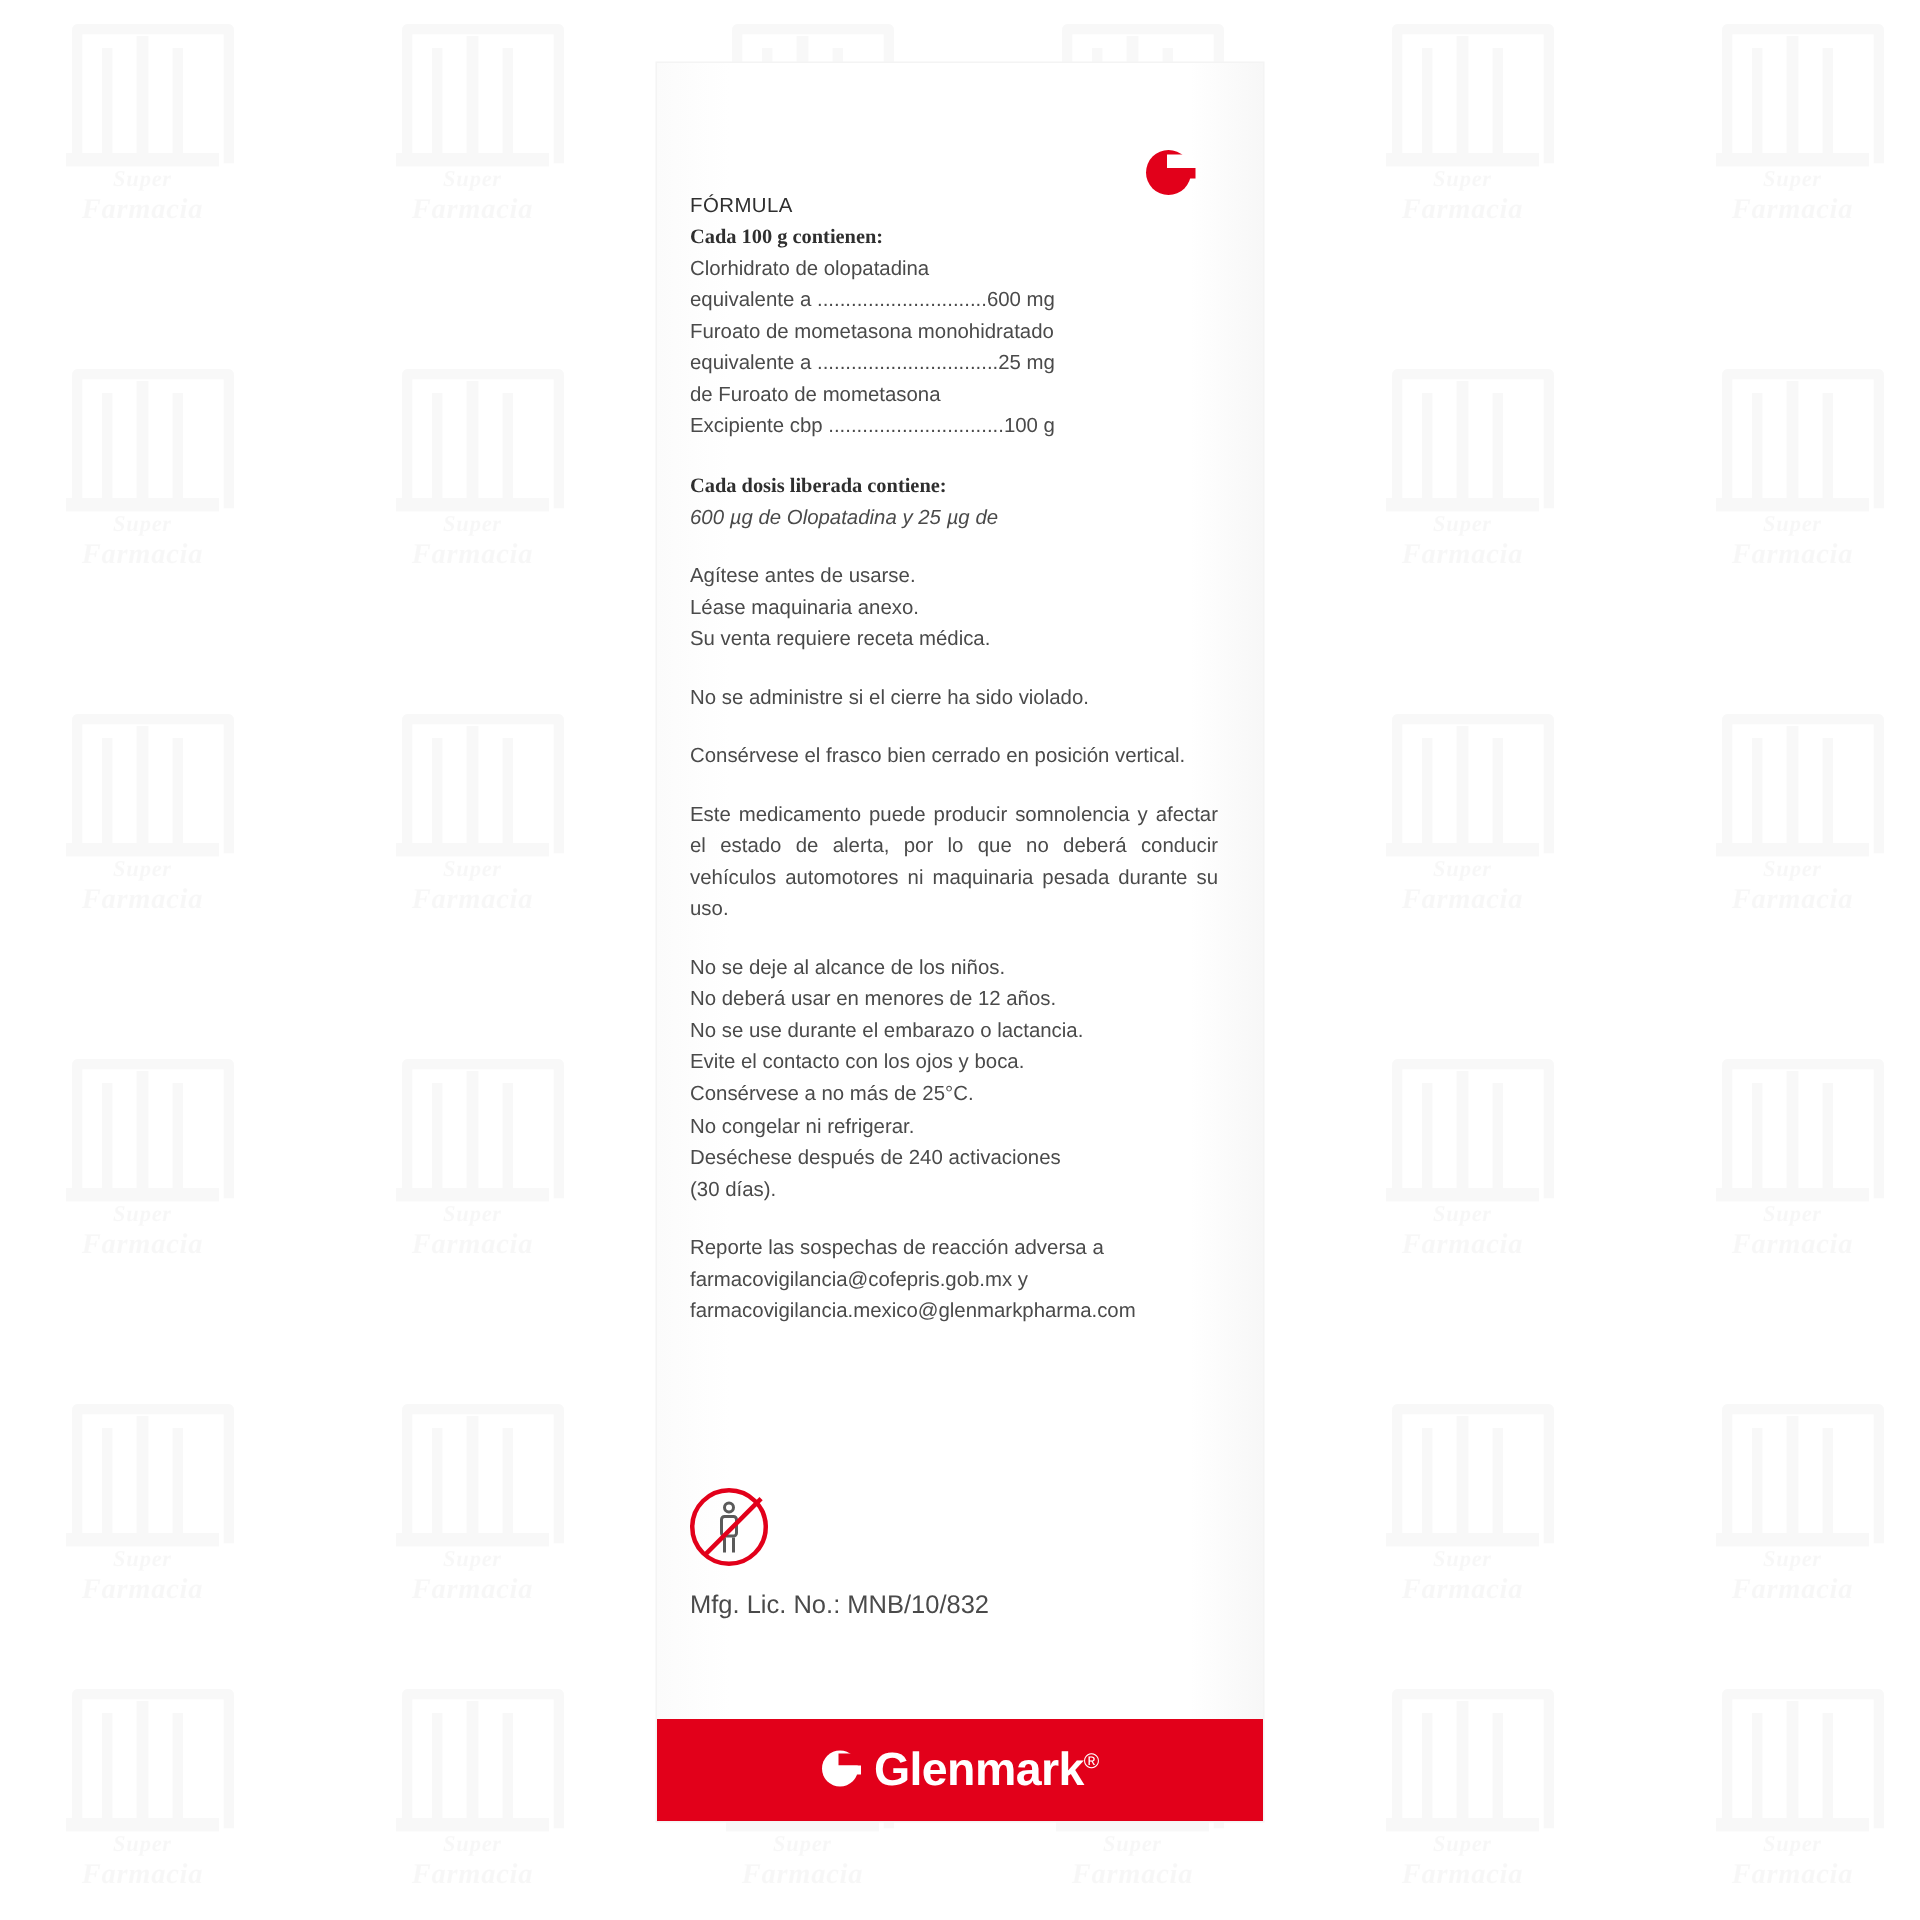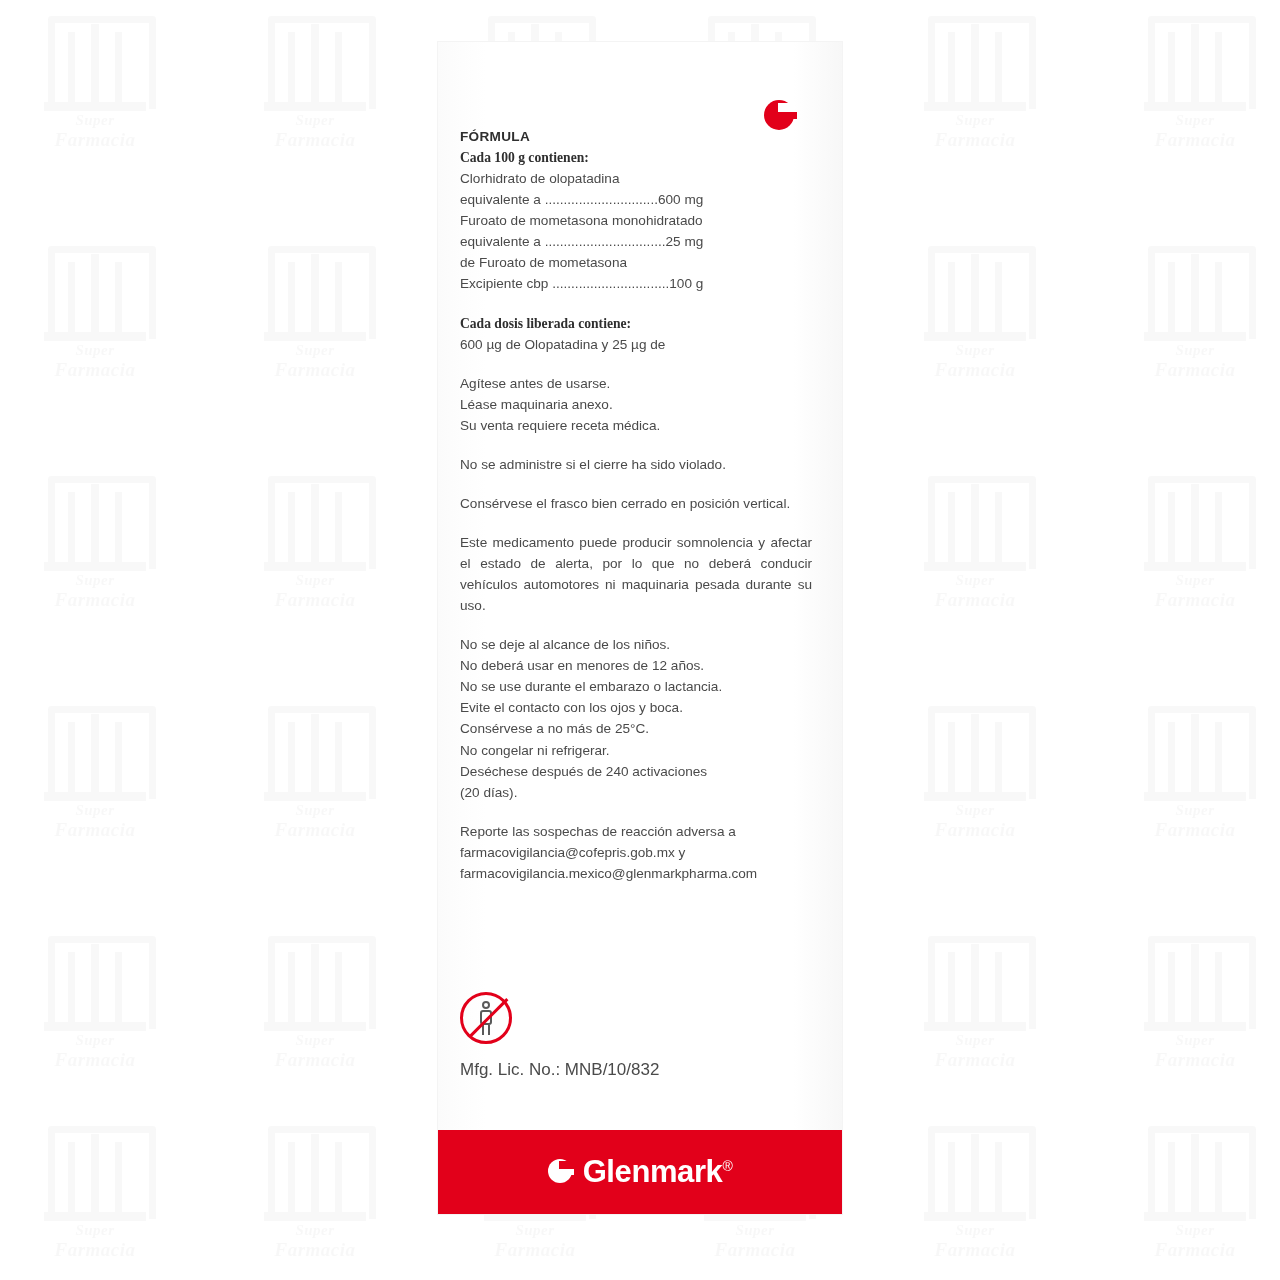--- a/index.html
+++ b/index.html
@@ -118,30 +118,30 @@
     color: #4a4a4a;
     font-size: 13.6px;
     line-height: 1.55;
   }
   .content .bold {
     font-weight: bold;
     color: #2f2f2f;
     font-family: Liberation Serif, serif;
   }
   .heading {
-    font-weight: bold;
+    font-weight: normal;
     color: #2f2f2f;
     letter-spacing: 0.3px;
   }
   .gap-md { height: 18px; }
   .justified {
     text-align: justify;
     text-align-last: left;
   }
-  .italic { }
+  .italic { font-style: italic; }
   .small-lines > div { white-space: nowrap; }
 
   
   .symbol {
     position: absolute;
     left: 22px;
     top: 950px;
     width: 58px;
     height: 58px;
   }
@@ -202,21 +202,21 @@
     font-size: 17px;
     color: #4a4a4a;
   }
 
   
   .footer-band {
     position: absolute;
     left: 0;
     bottom: 0;
     width: 100%;
-    height: 84px;
+    height: 68px;
     background: #e2001a;
     display: flex;
     align-items: center;
     justify-content: center;
   }
   .footer-logo {
     display: flex;
     align-items: center;
     gap: 9px;
   }
@@ -668,21 +668,21 @@
     <div class="gap-md"></div>
 
     <div class="small-lines">
       <div>No se deje al alcance de los niños.</div>
       <div>No deberá usar en menores de 12 años.</div>
       <div>No se use durante el embarazo o lactancia.</div>
       <div>Evite el contacto con los ojos y boca.</div>
       <div>Consérvese a no más de 25°C.</div>
       <div>No congelar ni refrigerar.</div>
       <div>Deséchese después de 240 activaciones</div>
-      <div>(20 días).</div>
+      <div>(30 días).</div>
     </div>
 
     <div class="gap-md"></div>
 
     <div class="small-lines">
       <div>Reporte las sospechas de reacción adversa a</div>
       <div>farmacovigilancia@cofepris.gob.mx y</div>
       <div>farmacovigilancia.mexico@glenmarkpharma.com</div>
     </div>
   </div>

